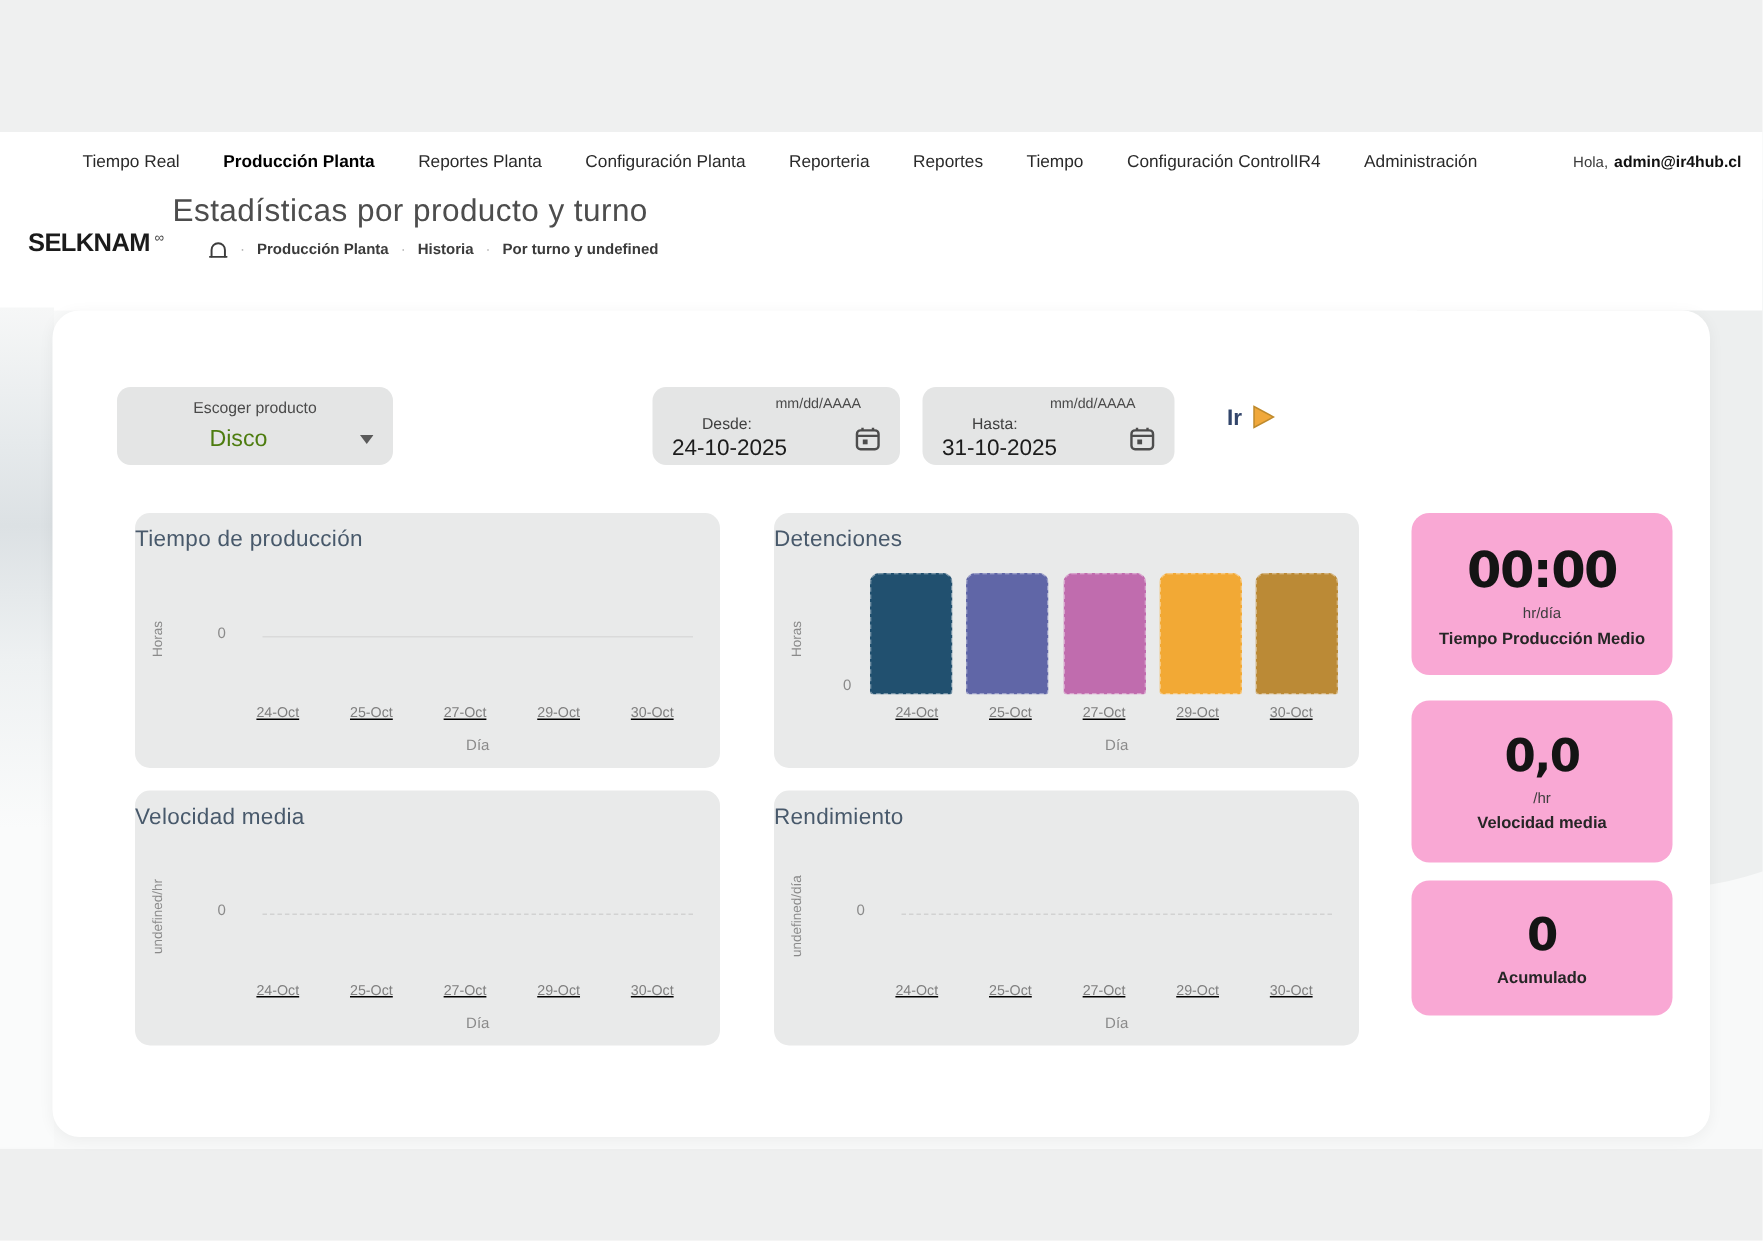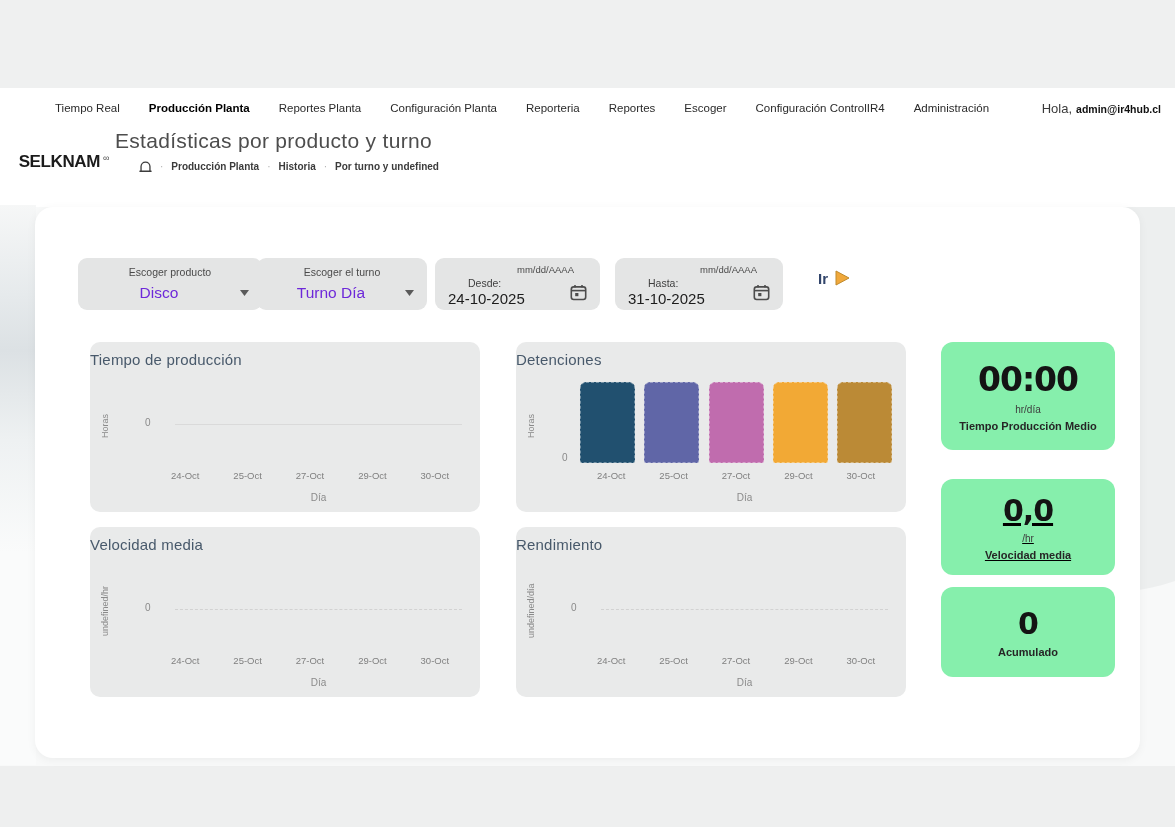--- a/index.html
+++ b/index.html
@@ -13,21 +13,21 @@
   .left-strip{position:absolute;left:0;top:205px;width:36px;height:560px;
     background:linear-gradient(180deg,#f6f7f7 0%,#e6eaec 16%,#dce1e4 26%,#eef1f2 42%,#fafbfb 62%,#fafbfb 100%);}
 
   
   .header-band{position:absolute;left:0;top:88px;width:100%;height:119px;background:#ffffff;}
   .main-nav{position:absolute;left:55px;right:14px;top:97px;height:22px;display:flex;align-items:center;
             column-gap:29px;font-size:11.5px;color:#2a2a2a;z-index:5;}
   .main-nav .item{white-space:nowrap;cursor:pointer;}
   .main-nav .item.active{font-weight:bold;color:#000;}
   .greet{margin-left:auto;display:flex;align-items:baseline;gap:4px;white-space:nowrap;}
-  .greet .hola{font-size:13px;color:#3a3a3a;}
+  .greet .hola{font-size:10px;color:#3a3a3a;}
   .greet .email{font-size:10.5px;font-weight:bold;color:#101010;}
 
   .logo-box{position:absolute;left:17px;top:142px;width:94px;height:39px;background:#fff;z-index:5;
             display:flex;align-items:center;justify-content:center;}
   .logo-text{font-size:17px;font-weight:bold;letter-spacing:-0.4px;color:#1b1b1b;}
   .logo-mark{font-size:9px;color:#4a4a4a;margin-left:3px;transform:translateY(-4px);display:inline-block;}
 
   .page-title{position:absolute;left:115px;top:129px;font-size:21px;color:#4d4d4d;letter-spacing:.3px;z-index:5;}
   .breadcrumb{position:absolute;left:139px;top:160px;display:flex;align-items:center;gap:8px;
               font-size:10px;font-weight:600;color:#3b3b3b;z-index:5;}
@@ -38,52 +38,52 @@
   .card{position:absolute;left:35px;top:207px;width:1105px;height:551px;background:#ffffff;
         border-radius:18px;box-shadow:0 2px 10px rgba(0,0,0,.05);z-index:4;}
 
   
   .chip{position:absolute;top:51px;height:52px;background:#e4e5e5;border-radius:9px;cursor:pointer;}
   .chip-product{left:43px;width:184px;}
   .chip-shift{left:222px;width:170px;}
   .chip-from{left:400px;width:165px;}
   .chip-to{left:580px;width:168px;}
   .chip .lab{position:absolute;top:8px;left:0;right:0;text-align:center;font-size:10.5px;color:#4a4a4a;}
-  .chip .val{position:absolute;top:26px;left:0;right:22px;text-align:center;font-size:15.5px;color:#6d28d9;}
+  .chip .val{position:absolute;top:26px;left:0;right:22px;text-align:center;font-size:15.5px;color:#4d7c0f;}
   .chip .caret{position:absolute;right:13px;top:32px;line-height:0;}
   .chip.date .hint{position:absolute;top:6px;right:26px;font-size:9.5px;color:#4a4a4a;}
   .chip.date .dlab{position:absolute;top:19px;left:13px;font-size:10.5px;color:#3f3f3f;padding-left:20px;}
   .chip.date .dval{position:absolute;top:32px;left:13px;font-size:15px;color:#1c1c1c;}
   .chip.date .cal{position:absolute;top:26px;right:13px;line-height:0;cursor:pointer;}
 
   .go-btn{position:absolute;left:783px;top:63px;display:flex;gap:7px;cursor:pointer;}
   .go-btn .txt{font-size:15px;font-weight:bold;color:#32456b;}
 
   
   .panel{position:absolute;width:390px;height:170px;background:#e9eaea;border-radius:10px;}
   .p1{left:55px;top:135px;} .p2{left:481px;top:135px;}
   .p3{left:55px;top:320px;} .p4{left:481px;top:320px;}
   .panel .ptitle{position:absolute;top:9px;left:0;right:0;font-size:15px;color:#48596b;letter-spacing:.2px;}
   .panel .ylab{position:absolute;left:10px;top:36px;height:96px;writing-mode:vertical-rl;transform:rotate(180deg);
                font-size:9px;color:#8a8a8a;text-align:center;}
   .panel .t0{position:absolute;left:55px;top:75px;font-size:10px;color:#8a8a8a;}
   .p2 .t0{left:46px;top:110px;}
   .panel .grid{position:absolute;left:85px;right:18px;top:82px;border-top:1px solid #dadada;}
   .panel .grid.dash{border-top-style:dashed;border-top-color:#d2d2d2;}
-  .panel .xticks{position:absolute;left:64px;right:14px;top:128px;display:flex;}
+  .panel .xticks{position:absolute;left:64px;right:14px;top:128px;display:flex;text-decoration:underline;}
   .panel .xticks span{flex:1;text-align:center;font-size:9.5px;color:#7f7f7f;}
   .panel .xtitle{position:absolute;left:85px;right:18px;top:150px;text-align:center;font-size:10px;color:#8a8a8a;}
   .bars{position:absolute;left:64px;right:14px;top:40px;bottom:49px;display:flex;justify-content:space-between;}
   .bar{width:55px;height:100%;border-radius:6px 6px 2px 2px;box-sizing:border-box;
        border:1px dashed rgba(255,255,255,.38);}
 
   
-  .kpi{position:absolute;left:906px;width:174px;background:#86efac;border-radius:12px;
+  .kpi{position:absolute;left:906px;width:174px;background:#f9a8d4;border-radius:12px;
        display:flex;flex-direction:column;align-items:center;justify-content:center;gap:5px;}
-  .k1{top:135px;height:108px;} .k2{top:272px;height:96px;text-decoration:underline;} .k3{top:380px;height:90px;}
+  .k1{top:135px;height:108px;} .k2{top:260px;height:108px;} .k3{top:380px;height:90px;}
   .kpi .v{font-size:33px;font-weight:800;color:#141414;letter-spacing:-1px;font-family:"DejaVu Sans",sans-serif;}
   .k2 .v,.k3 .v{font-size:30px;}
   .kpi .u{font-size:10px;color:#3d3d3d;}
   .kpi .u:empty{display:none;}
   .kpi .l{font-size:11px;font-weight:600;color:#262626;}
 </style>
 </head>
 <body>
 
 <div class="stage">
@@ -93,21 +93,21 @@
   <div class="left-strip"></div>
   <div class="footer-band"></div>
 
   <div class="main-nav">
     <span class="item">Tiempo Real</span>
     <span class="item active">Producción Planta</span>
     <span class="item">Reportes Planta</span>
     <span class="item">Configuración Planta</span>
     <span class="item">Reporteria</span>
     <span class="item">Reportes</span>
-    <span class="item">Escoger</span>
+    <span class="item">Tiempo</span>
     <span class="item">Configuración ControlIR4</span>
     <span class="item">Administración</span>
     <span class="greet">
       <span class="hola">Hola,</span>
       <span class="email">admin@ir4hub.cl</span>
     </span>
   </div>
 
   <div class="logo-box">
     <span class="logo-text">SELKNAM</span>
@@ -135,29 +135,20 @@
     <div class="chip chip-product">
       <div class="lab">Escoger producto</div>
       <div class="val">Disco</div>
       <span class="caret">
         <svg width="9" height="6" viewBox="0 0 9 6">
             <polygon points="0,0 9,0 4.5,6" fill="#5a5a5a"></polygon>
           </svg>
       </span>
     </div>
 
-    <div class="chip chip-shift">
-      <div class="lab">Escoger el turno</div>
-      <div class="val">Turno Día</div>
-      <span class="caret">
-        <svg width="9" height="6" viewBox="0 0 9 6">
-            <polygon points="0,0 9,0 4.5,6" fill="#5a5a5a"></polygon>
-          </svg>
-      </span>
-    </div>
 
     <div class="chip date chip-from">
       <div class="hint">mm/dd/AAAA</div>
       <div class="dlab">Desde:</div>
       <div class="dval">24-10-2025</div>
       <span class="cal">
         <svg width="17" height="17" viewBox="0 0 17 17">
           <rect x="1.3" y="2.9" width="14.4" height="12.6" rx="2.4" fill="none" stroke="#4d4d4d" stroke-width="1.6"></rect>
           <line x1="1.3" y1="6.6" x2="15.7" y2="6.6" stroke="#4d4d4d" stroke-width="1.6"></line>
           <line x1="5" y1="1.1" x2="5" y2="3.4" stroke="#4d4d4d" stroke-width="1.6"></line>

